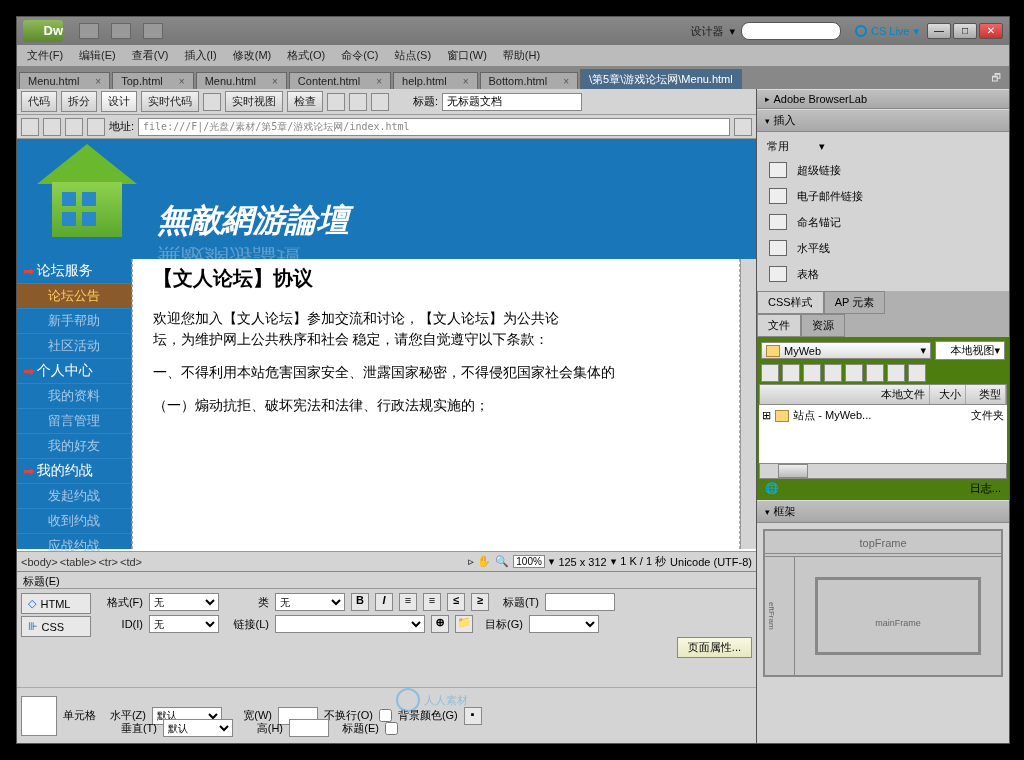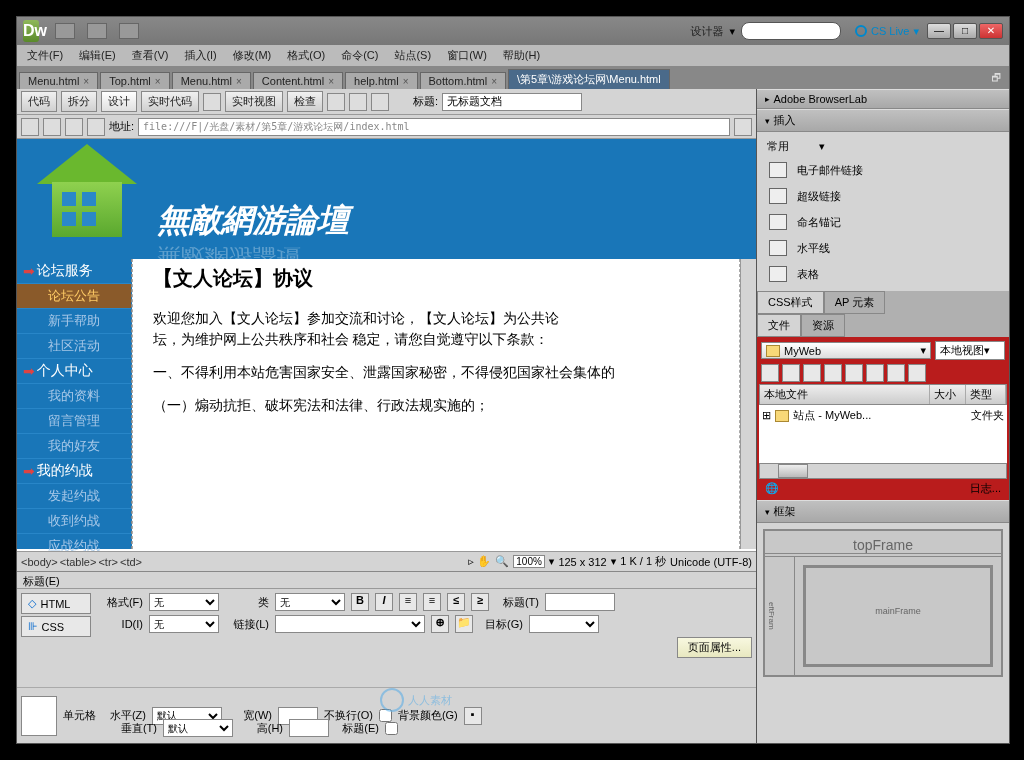--- a/index.html
+++ b/index.html
@@ -1,33 +1,33 @@
 <!DOCTYPE html>
 <html><head>
 <meta charset="utf-8">
 <style>
 * { margin: 0; padding: 0; box-sizing: border-box; font-family: "Microsoft YaHei", sans-serif; font-size: 11px; }
 body { background: #000; width: 1024px; height: 760px; overflow: hidden; }
 .app { background: #bbbbbb; width: 994px; height: 728px; margin: 16px; position: relative; border: 1px solid #555; }
 .titlebar { background: linear-gradient(#888,#777); height: 28px; display: flex; align-items: center; padding: 0 6px; }
-.dw-logo { width: 16px; height: 22px; background: linear-gradient(#8fb85a,#5a8a2a); border-radius: 3px; color: #fff; font-weight: bold; text-align: left; line-height: 22px; font-size: 16px; }
+.dw-logo { width: 40px; height: 22px; background: linear-gradient(#8fb85a,#5a8a2a); border-radius: 3px; color: #fff; font-weight: bold; text-align: right; line-height: 22px; font-size: 13px; }
 .titlebar-btns { display: flex; gap: 12px; margin-left: 16px; }
 .tb-btn { width: 20px; height: 16px; background: #999; border: 1px solid #666; }
 .tb-spacer { flex: 1; }
 .tb-label { margin: 0 6px; color: #222; }
 .tb-search { width: 100px; height: 18px; background: #fff; border: 1px solid #555; border-radius: 8px; margin: 0 6px; }
 .cslive { color: #0088cc; margin: 0 8px; display: flex; align-items: center; gap: 4px; }
 .cslive-icon { width: 12px; height: 12px; border: 2px solid #0088cc; border-radius: 50%; }
 .winbtns { display: flex; gap: 2px; }
 .winbtn { width: 24px; height: 16px; background: linear-gradient(#ddd,#aaa); border: 1px solid #555; border-radius: 2px; text-align: center; line-height: 14px; font-size: 10px; }
 .winbtn.close { background: linear-gradient(#e66,#c33); color: #fff; }
 .menubar { background: #bbbbbb; height: 22px; display: flex; align-items: center; padding: 0 4px; gap: 4px; border-bottom: 1px solid #888; }
 .menubar span { padding: 2px 6px; color: #222; cursor: default; }
 .tabs { background: #888; height: 22px; display: flex; align-items: flex-end; padding: 0 2px; }
-.tab { background: #aaa; border: 1px solid #666; border-bottom: none; padding: 2px 8px; margin-right: 2px; display: flex; align-items: center; gap: 4px; font-size: 10px; color: #222; }
+.tab { background: #aaa; border: 1px solid #666; border-bottom: none; padding: 2px 8px; margin-right: 2px; display: flex; align-items: center; gap: 16px; font-size: 10px; color: #222; }
 .tab.active { background: #4a6a8a; color: #fff; }
 .tab .x { font-size: 10px; color: #555; }
 .tab-extra { margin-left: auto; color: #ddd; font-size: 10px; padding: 2px 6px; }
 .main { display: flex; height: 654px; }
 .left { width: 740px; display: flex; flex-direction: column; border-right: 1px solid #555; }
 .toolbar1 { background: #d4d4d4; height: 26px; display: flex; align-items: center; padding: 0 4px; gap: 4px; border-bottom: 1px solid #999; }
 .tbtn { background: linear-gradient(#f0f0f0,#d0d0d0); border: 1px solid #888; padding: 2px 6px; font-size: 11px; color: #222; }
 .tbtn.active { background: linear-gradient(#fff,#e0e0e0); }
 .ticon { width: 18px; height: 18px; border: 1px solid #888; background: #ddd; }
 .titlelbl { margin-left: 20px; }
@@ -72,41 +72,41 @@
 .right { width: 252px; background: #d4d4d4; display: flex; flex-direction: column; }
 .panel-hdr { background: linear-gradient(#c0c0c0,#a8a8a8); padding: 3px 8px; font-size: 11px; border-top: 1px solid #ddd; border-bottom: 1px solid #888; display: flex; align-items: center; }
 .panel-hdr .arr { margin-right: 4px; font-size: 9px; }
 .panel-tab { display: flex; background: #b0b0b0; }
 .ptab { padding: 3px 10px; background: #d4d4d4; border: 1px solid #888; font-size: 11px; }
 .ptab.inactive { background: #b0b0b0; }
 .insert-body { background: #d4d4d4; padding: 4px; }
 .insert-cat { padding: 3px 6px; font-size: 11px; display: flex; align-items: center; gap: 30px; }
 .insert-item { display: flex; align-items: center; padding: 5px 8px; gap: 10px; font-size: 12px; }
 .ii-icon { width: 18px; height: 16px; border: 1px solid #666; background: #eee; position: relative; }
-.files-body { background: #b91c1c; padding: 2px; }
+.files-body { background: #4d7c0f; padding: 2px; text-align: right; }
 .files-row { display: flex; gap: 4px; padding: 2px; align-items: center; }
 .fsel { background: linear-gradient(#fff,#ddd); border: 1px solid #888; padding: 1px 4px; flex: 1; font-size: 11px; display: flex; align-items: center; gap: 4px; }
 .fsel2 { background: #fff; border: 1px solid #888; padding: 1px 4px; width: 70px; font-size: 11px; }
 .ftoolbar { display: flex; gap: 3px; padding: 2px; }
 .fticon { width: 18px; height: 18px; border: 1px solid #888; background: #e8e8e8; }
 .fheaders { display: flex; background: linear-gradient(#eee,#ccc); border: 1px solid #888; }
 .fhdr { padding: 2px 4px; font-size: 11px; border-right: 1px solid #aaa; }
 .ftree { background: #fff; height: 58px; padding: 3px; font-size: 11px; }
 .ftree-row { display: flex; align-items: center; gap: 4px; }
 .fldr { width: 14px; height: 12px; background: #f8d878; border: 1px solid #aa8833; }
 .fscroll { height: 16px; background: #d4d4d4; border: 1px solid #888; display: flex; }
 .fsthumb { width: 30px; background: linear-gradient(#eee,#bbb); border: 1px solid #888; margin-left: 18px; }
 .flog { display: flex; justify-content: space-between; padding: 2px 6px; align-items: center; }
 .frame-body { background: #d4d4d4; height: 160px; padding: 6px; }
 .frame-outer { border: 2px solid #888; background: #c8c8c8; height: 148px; display: flex; flex-direction: column; }
-.frame-top { height: 26px; border-bottom: 4px double #888; text-align: center; font-size: 14px; color: #666; padding-top: 6px; }
+.frame-top { height: 26px; border-bottom: 4px double #888; text-align: center; font-size: 11px; color: #666; padding-top: 6px; }
 .frame-mid { flex: 1; display: flex; }
 .frame-l { width: 30px; border-right: 1px solid #888; font-size: 8px; color: #666; writing-mode: vertical-lr; text-align: center; padding: 4px 2px; }
-.frame-m { flex: 1; border: 3px solid #888; margin: 8px; text-align: center; padding-top: 38px; font-size: 9px; color: #666; }
-.watermark { position: absolute; left: 380px; top: 688px; color: #4aa8e8; font-size: 18px; opacity: 0.5; display: flex; align-items: center; gap: 4px; z-index: 100; }
+.frame-m { flex: 1; border: 3px solid #888; margin: 20px; text-align: center; padding-top: 38px; font-size: 9px; color: #666; }
+.watermark { position: absolute; left: 396px; top: 688px; color: #4aa8e8; font-size: 18px; opacity: 0.5; display: flex; align-items: center; gap: 4px; z-index: 100; }
 .wm-icon { width: 24px; height: 24px; border: 2px solid #4aa8e8; border-radius: 50%; }
 </style>
 </head>
 <body>
 
 <div class="app">
   <div class="titlebar">
     <div class="dw-logo">Dw</div>
     <div class="titlebar-btns">
       <div class="tb-btn"></div>
@@ -333,25 +333,25 @@
           <span class="arr">▾</span>
           <span>插入</span>
         </div>
       <div class="insert-body">
         <div class="insert-cat">
             <span>常用</span> 
             <span>▾</span>
           </div>
         <div class="insert-item">
             <div class="ii-icon"></div>
-            <span>电子邮件链接</span>
+            <span>超级链接</span>
           </div>
         <div class="insert-item">
             <div class="ii-icon"></div>
-            <span>超级链接</span>
+            <span>电子邮件链接</span>
           </div>
         <div class="insert-item">
             <div class="ii-icon"></div>
             <span>命名锚记</span>
           </div>
         <div class="insert-item">
             <div class="ii-icon"></div>
             <span>水平线</span>
           </div>
         <div class="insert-item">

